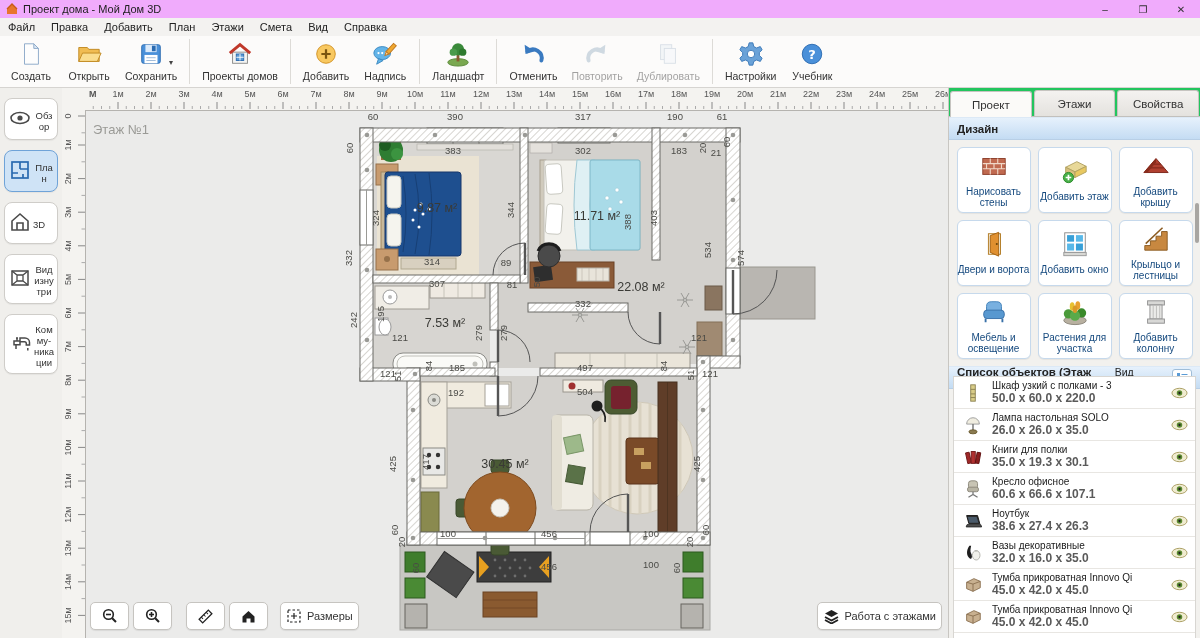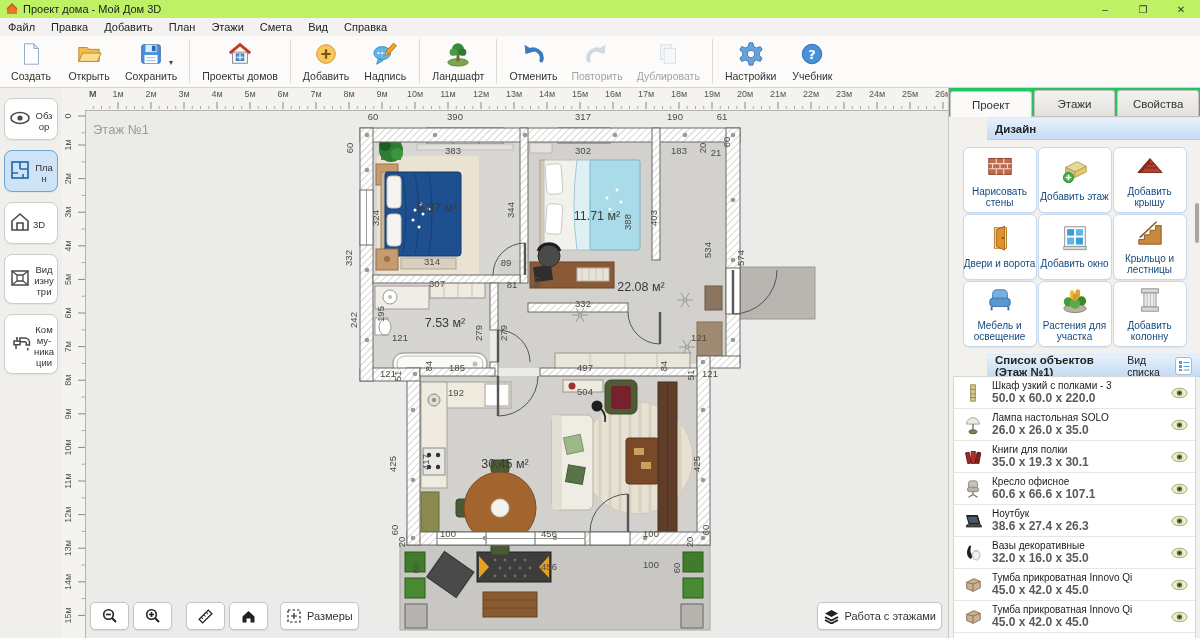--- a/index.html
+++ b/index.html
@@ -1,19 +1,19 @@
 <!DOCTYPE html>
 <html><head>
 <meta charset="utf-8">
 <style>
   html,body{margin:0;padding:0;}
   .app{position:relative;width:1200px;height:638px;overflow:hidden;background:#ebebea;
        font-family:"Liberation Sans",sans-serif;color:#222;user-select:none;}
   
-  .titlebar{position:absolute;top:0;left:0;right:0;height:18px;background:#bef264;
+  .titlebar{position:absolute;top:0;left:0;right:0;height:18px;background:#f0abfc;
             display:flex;align-items:center;font-size:11px;}
   .titlebar .logo{width:12px;height:12px;margin:0 5px 0 6px;}
   .win-controls{margin-left:auto;display:flex;}
   .win-controls span{width:38px;text-align:center;font-size:10px;color:#333;cursor:default;}
   
   .menubar{position:absolute;top:18px;left:0;right:0;height:18px;background:#f3f2f0;
            display:flex;align-items:center;font-size:11px;}
   .menu-item{padding:1px 8px;}
   
   .toolbar{position:absolute;top:36px;left:0;right:0;height:51px;background:#fcfbfa;
@@ -45,22 +45,22 @@
   .ctl-btn .lbl{font-size:11px;color:#333;margin-left:5px;}
   .floors-btn{position:absolute;right:6px;bottom:8px;}
   
   .right-panel{position:absolute;left:948px;right:0;top:0;bottom:0;background:#f2f1ee;border-left:1px solid #c8c6c2;}
   .tabs{display:flex;height:26px;border-bottom:1px solid #c2c0bc;background:#22c55e;padding-top:2px;}
   .tab{flex:1;display:flex;align-items:center;justify-content:center;font-size:11.5px;color:#333;
        background:linear-gradient(#f4f2f0,#e4e2de);border:1px solid #c6c4c0;border-bottom:none;
        border-radius:3px 3px 0 0;margin:0 1px;}
   .tab.active{background:#fbfaf8;font-weight:normal;position:relative;top:1px;}
   .band{height:21px;background:linear-gradient(#e6f1fc,#c4dcf3);border-top:1px solid #dce9f6;
-        border-bottom:1px solid #b8cfe6;display:flex;align-items:center;font-size:11.5px;font-weight:bold;padding:0 8px;margin-left:38px;}
-  .design-grid{display:grid;grid-template-columns:repeat(3,74px);gap:1px;padding:7px 6px;justify-content:center;}
+        border-bottom:1px solid #b8cfe6;display:flex;align-items:center;font-size:11.5px;font-weight:bold;padding:0 8px;}
+  .design-grid{display:grid;grid-template-columns:repeat(3,74px);gap:7px;padding:7px 6px;justify-content:center;}
   .design-btn{height:64px;background:#fff;border:1px solid #c6d9ec;border-radius:6px;display:flex;
               flex-direction:column;align-items:center;justify-content:center;box-shadow:0 1px 1px rgba(0,0,0,.06);}
   .design-btn .lbl{font-size:10px;color:#15497e;text-align:center;line-height:1.12;margin-top:2px;}
   .list-band{justify-content:space-between;}
   .list-band .left{font-weight:bold;font-size:11.5px;}
   .list-band .right{display:flex;align-items:center;font-weight:normal;font-size:10.5px;gap:4px;}
   .view-btn{width:18px;height:16px;background:#fff;border:1px solid #9fbdd8;border-radius:3px;
             display:flex;align-items:center;justify-content:center;}
   .obj-list{position:absolute;left:4px;right:4px;top:288px;bottom:0;background:#fff;
             border:1px solid #d8d6d2;border-bottom:none;overflow:hidden;}

